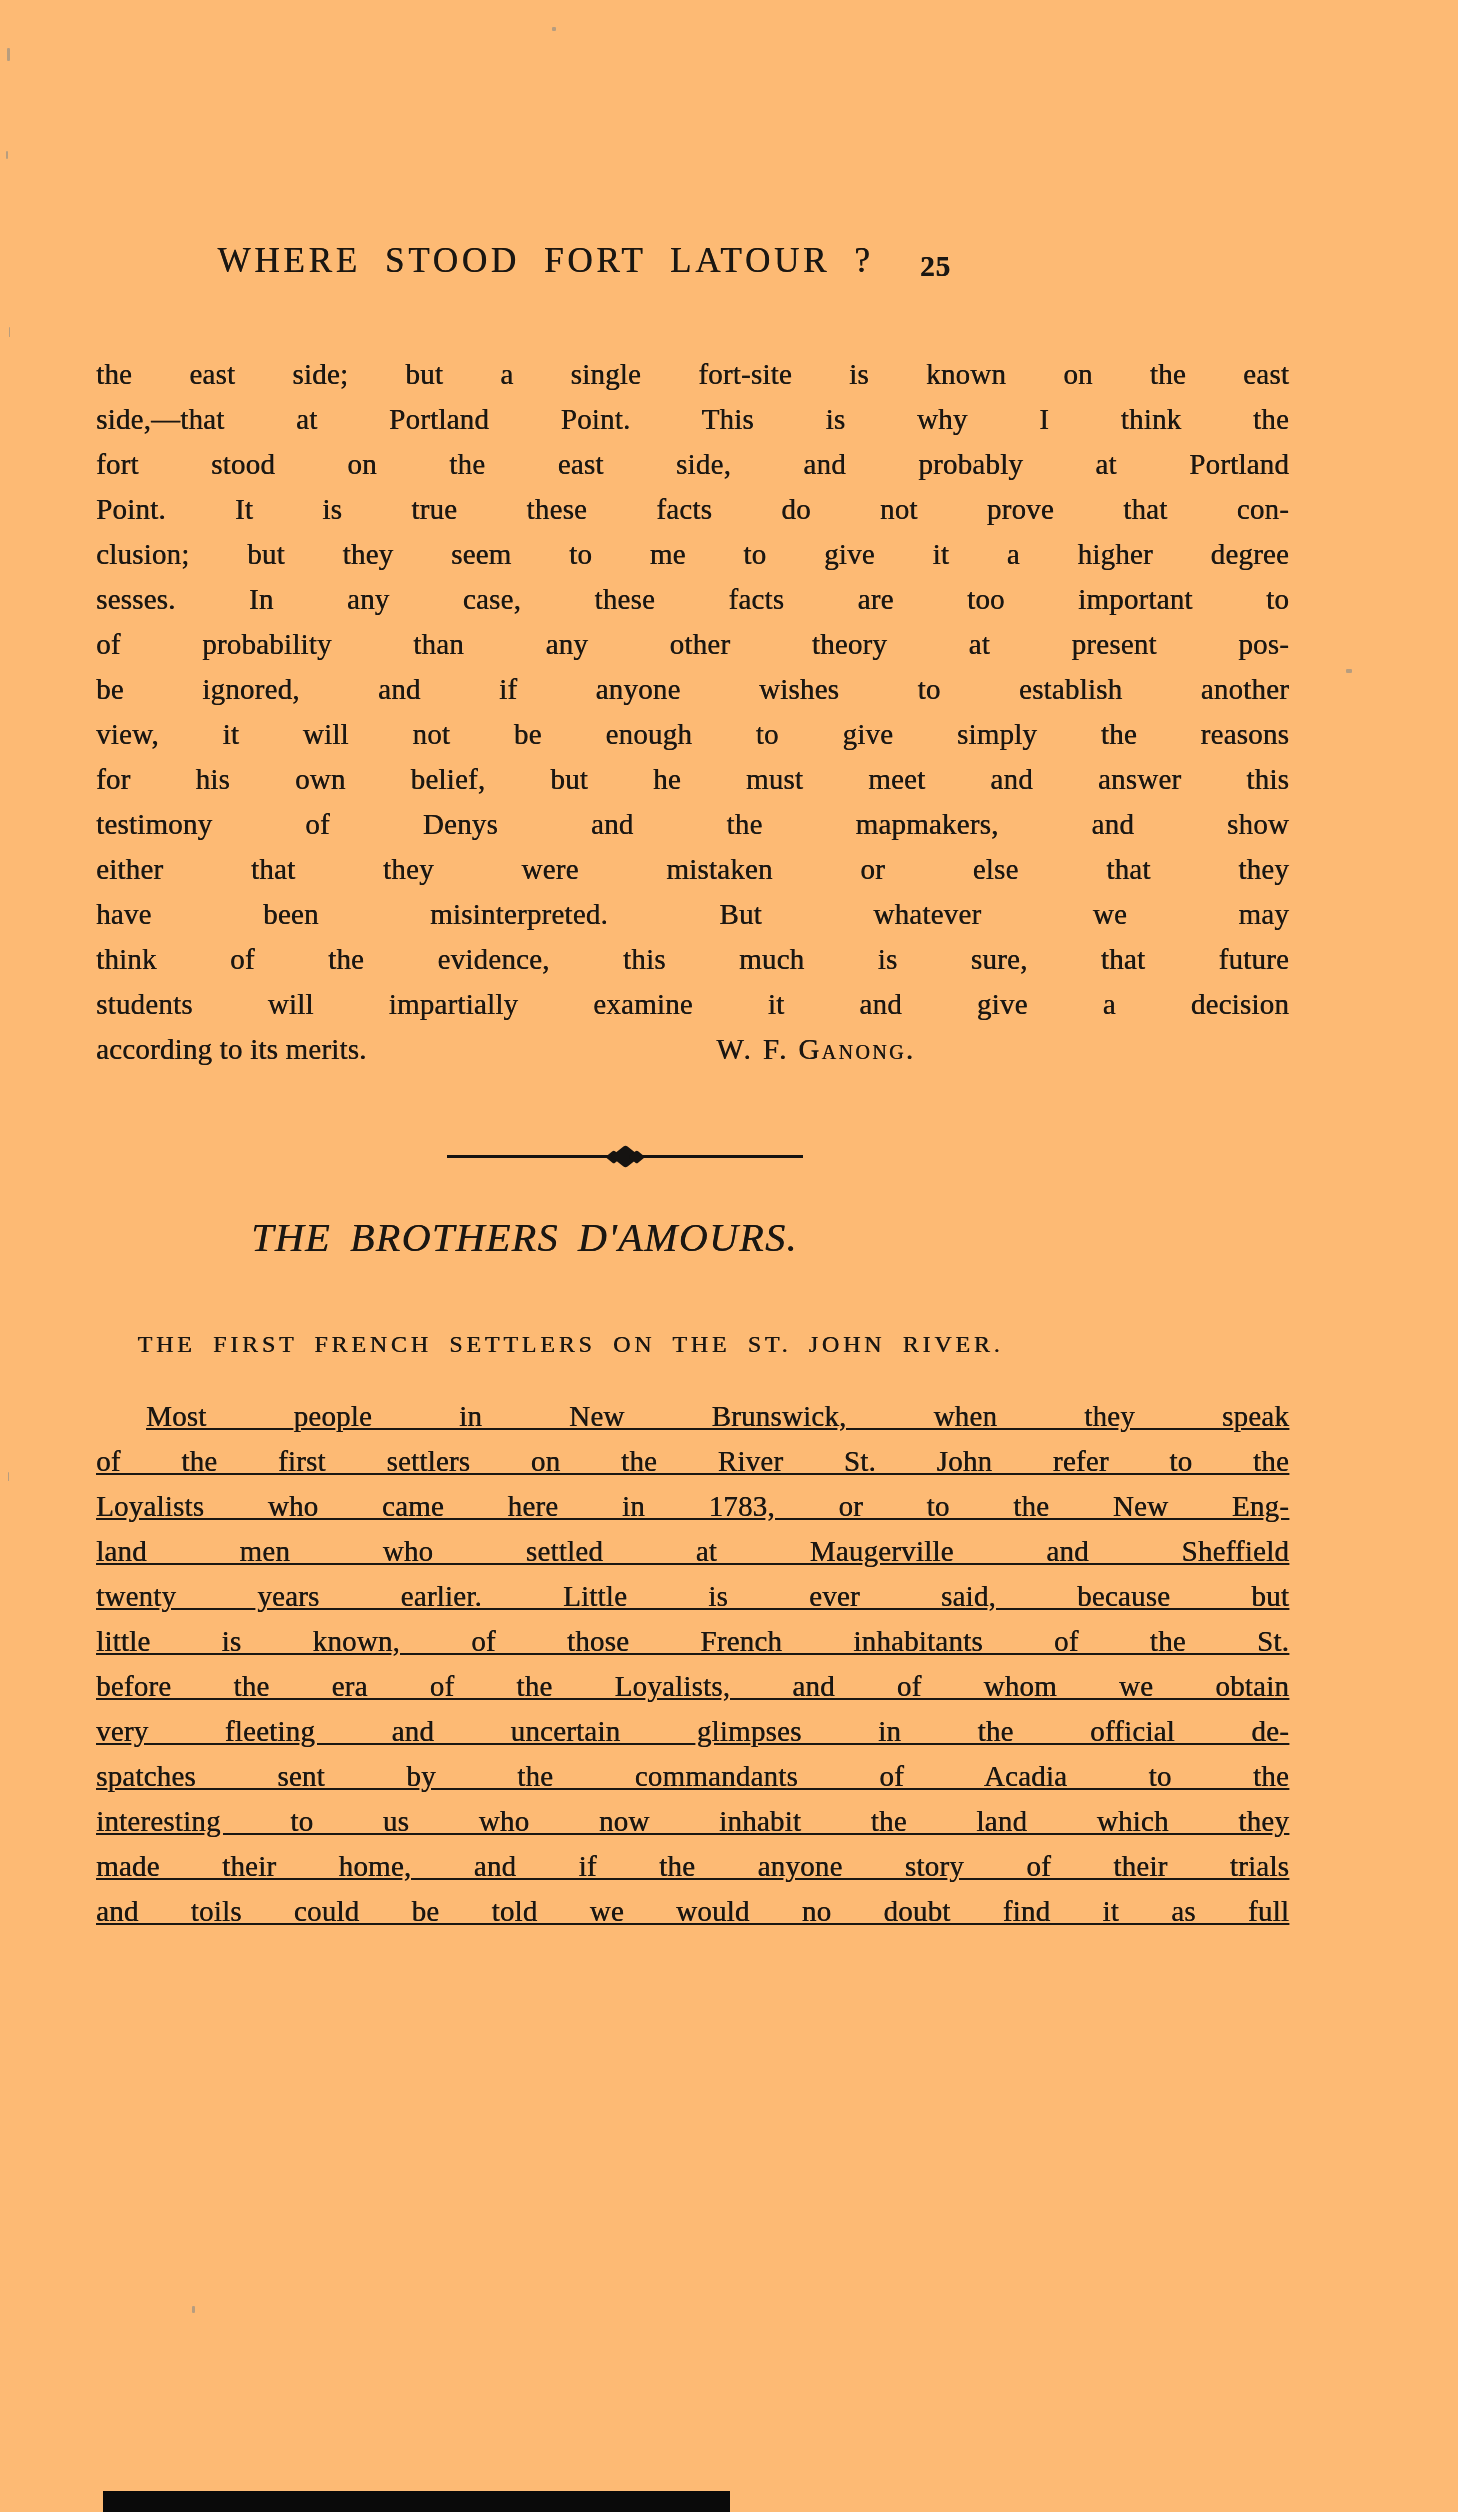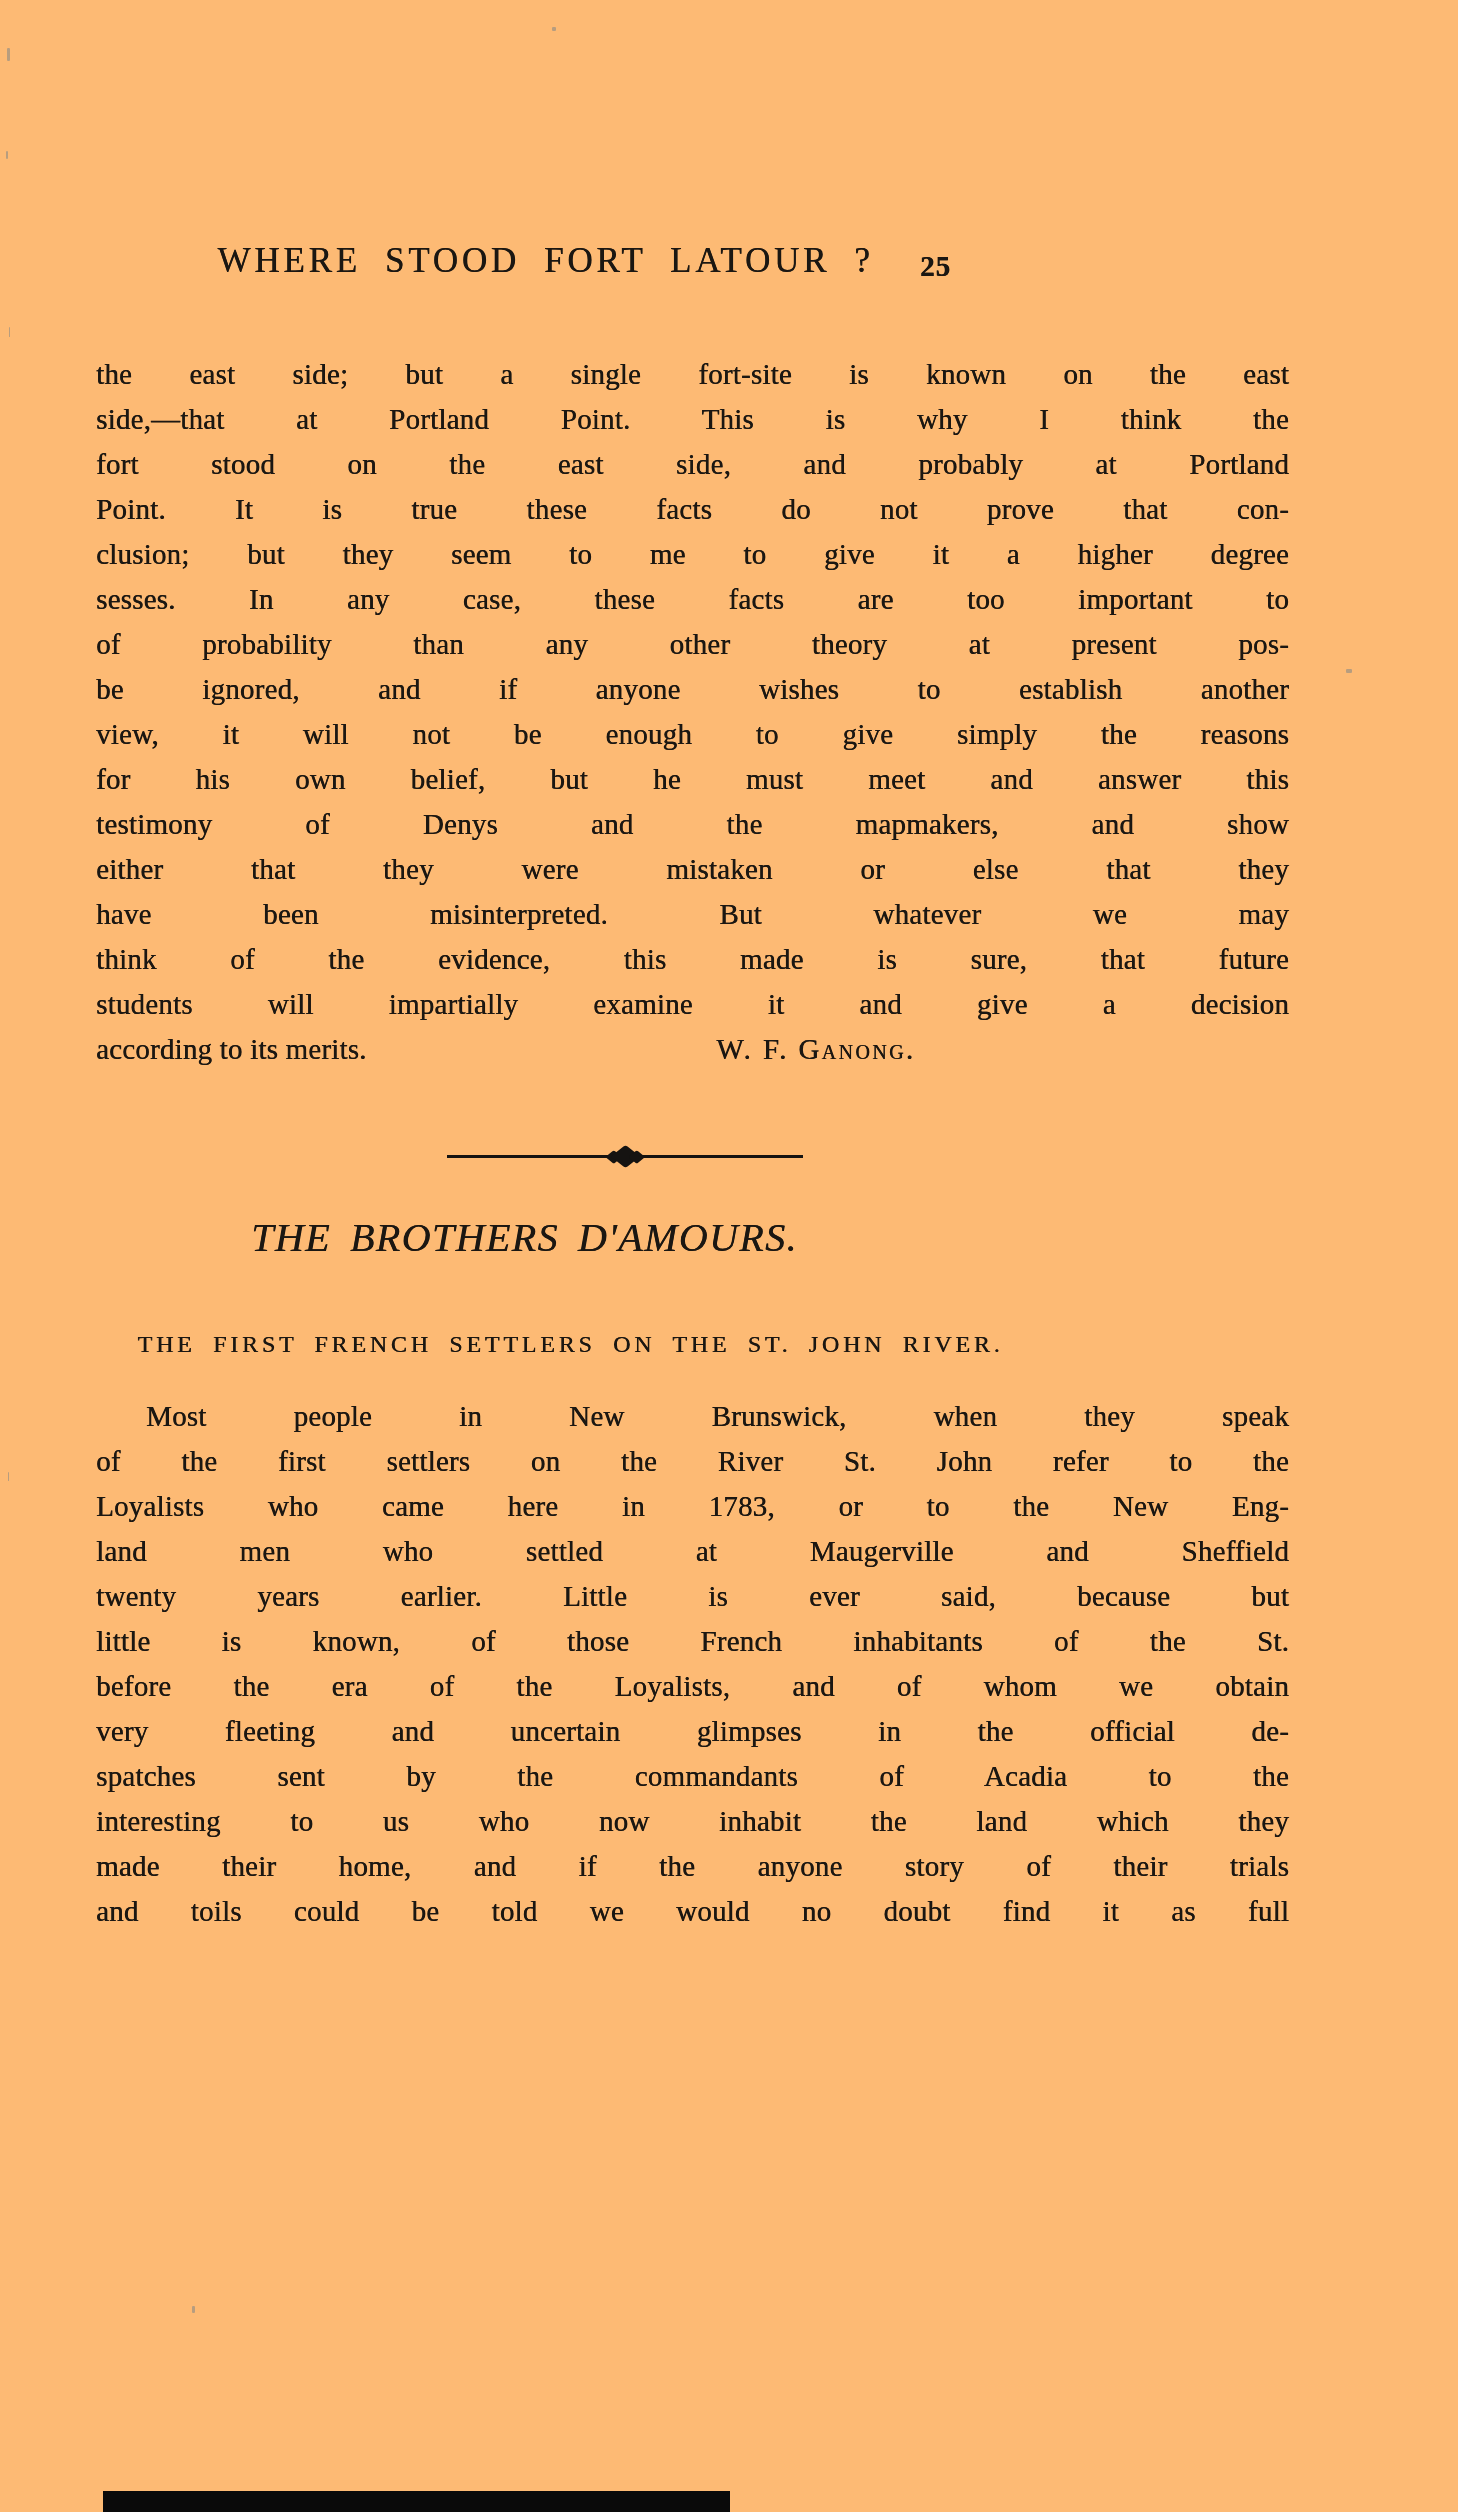--- a/index.html
+++ b/index.html
@@ -29,21 +29,21 @@
     position: absolute; top: 8.6px; left: 824px;
     font-size: 29px; font-weight: bold; letter-spacing: 1px;
   }
 
   
   .para {
     position: absolute; left: 96px; width: 1193px;
     font-size: 29px; line-height: 45px; letter-spacing: 0.2px;
   }
   .para1 { top: 352px; }
-  .para2 { top: 1394px; }
+  .para2 { top: 1394px; text-decoration: underline; }
   .line {
     height: 45px;
     text-align: justify;
     text-align-last: justify;
     text-justify: inter-word;
   }
   .indent { text-indent: 50px; }
   .closing-line {
     position: relative;
     text-align: left;
@@ -111,21 +111,21 @@
     <div class="line">Point.  It is true these facts do not prove that con-</div>
     <div class="line">clusion; but they seem to me to give it a higher degree</div>
     <div class="line">sesses.  In any case, these facts are too important to</div>
     <div class="line">of probability than any other theory at present pos-</div>
     <div class="line">be ignored, and if anyone wishes to establish another</div>
     <div class="line">view, it will not be enough to give simply the reasons</div>
     <div class="line">for his own belief, but he must meet and answer this</div>
     <div class="line">testimony of Denys and the mapmakers, and show</div>
     <div class="line">either that they were mistaken or else that they</div>
     <div class="line">have been misinterpreted.  But whatever we may</div>
-    <div class="line">think of the evidence, this made is sure, that future</div>
+    <div class="line">think of the evidence, this much is sure, that future</div>
     <div class="line">students will impartially examine it and give a decision</div>
     <div class="line closing-line">
       <span>according to its merits.</span>
       <span class="signature">W. F. Ganong.</span>
     </div>
   </div>
 
   <div class="divider">
     <span class="seg"></span>
     <span class="dm small"></span>

